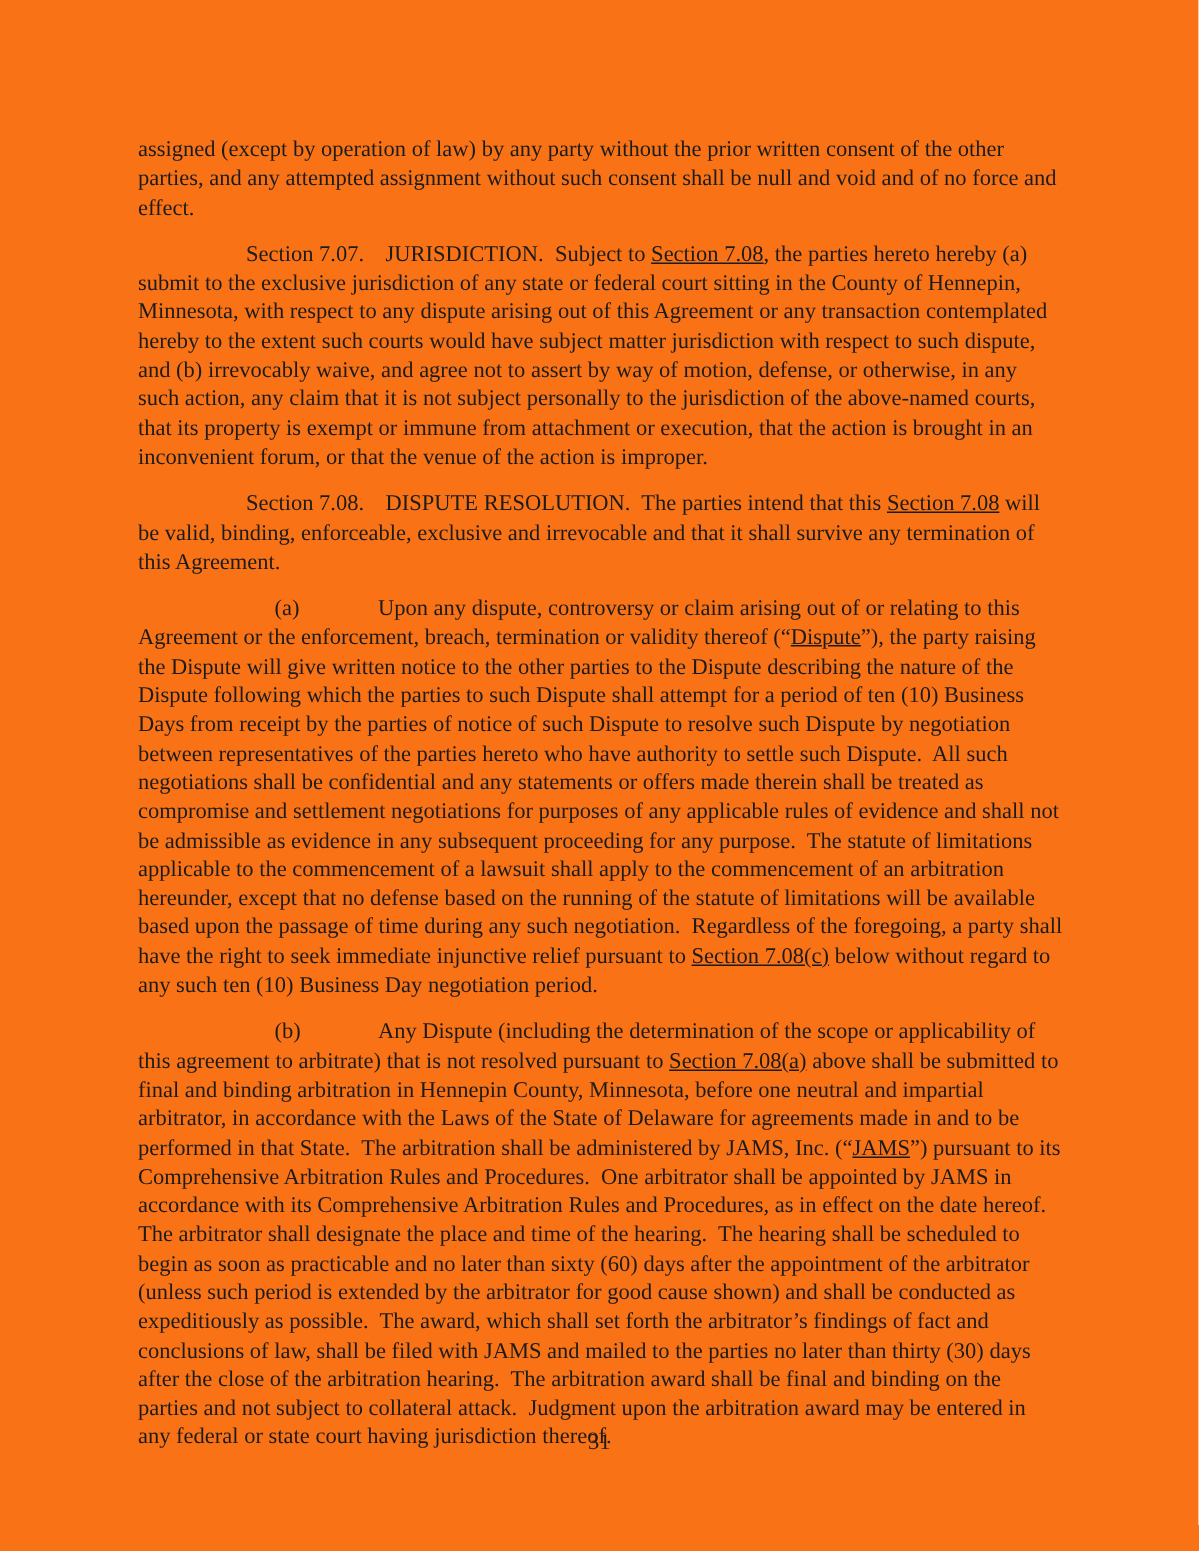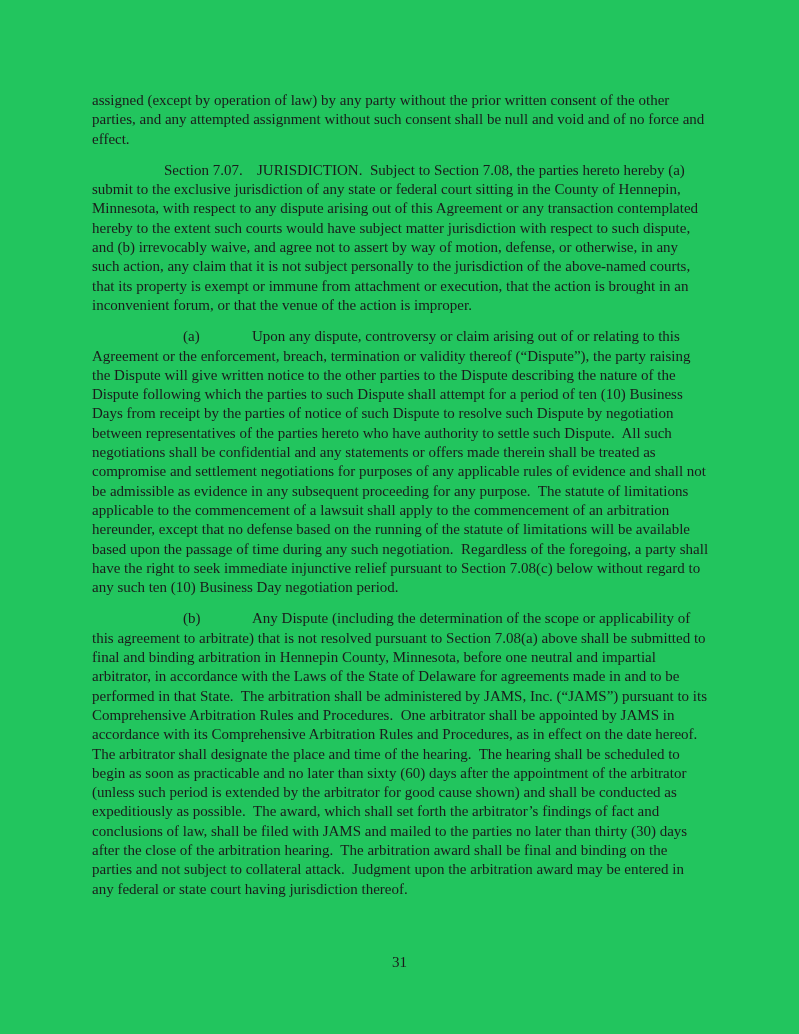--- a/index.html
+++ b/index.html
@@ -4,21 +4,21 @@
 <style>
   html, body {
     margin: 0;
     padding: 0;
     background: #ffffff;
   }
   .page {
     position: relative;
     width: 799px;
     height: 1034px;
-    background: #22c55e;
+    background: #f97316;
     color: #1b1b1b;
     font-family: "Liberation Serif", "DejaVu Serif", serif;
     font-size: 15px;
     line-height: 19.3px;
     overflow: hidden;
   }
   .content {
     position: absolute;
     left: 92px;
     top: 91px;
@@ -43,39 +43,41 @@
     white-space: nowrap !important;
     margin-left: 24px;
   }
   .marker-item {
     display: inline-block;
     width: 69px;
     text-indent: 0;
     white-space: nowrap !important;
   }
   .u {
+    text-decoration: underline;
   }
   .page-number {
     position: absolute;
     bottom: 62px;
     left: 0;
     width: 100%;
     text-align: center;
   }
 </style>
 </head>
 <body>
 
 <div class="page">
   <div class="content">
 
     <p class="para"><span>assigned (except by operation of law) by any party without the prior written consent of the other parties, and any attempted assignment without such consent shall be null and void and of no force and effect.</span></p>
 
     <p class="para sec"><span class="marker-sec">Section 7.07.</span><span>JURISDICTION.  Subject to </span><span class="u">Section 7.08</span><span>, the parties hereto hereby (a) submit to the exclusive jurisdiction of any state or federal court sitting in the County of Hennepin, Minnesota, with respect to any dispute arising out of this Agreement or any transaction contemplated hereby to the extent such courts would have subject matter jurisdiction with respect to such dispute, and (b) irrevocably waive, and agree not to assert by way of motion, defense, or otherwise, in any such action, any claim that it is not subject personally to the jurisdiction of the above-named courts, that its property is exempt or immune from attachment or execution, that the action is brought in an inconvenient forum, or that the venue of the action is improper.</span></p>
 
+    <p class="para sec"><span class="marker-sec">Section 7.08.</span><span>DISPUTE RESOLUTION.  The parties intend that this </span><span class="u">Section 7.08</span><span> will be valid, binding, enforceable, exclusive and irrevocable and that it shall survive any termination of this Agreement.</span></p>
 
     <p class="para item"><span class="marker-item">(a)</span><span>Upon any dispute, controversy or claim arising out of or relating to this Agreement or the enforcement, breach, termination or validity thereof (“</span><span class="u">Dispute</span><span>”), the party raising the Dispute will give written notice to the other parties to the Dispute describing the nature of the Dispute following which the parties to such Dispute shall attempt for a period of ten (10) Business Days from receipt by the parties of notice of such Dispute to resolve such Dispute by negotiation between representatives of the parties hereto who have authority to settle such Dispute.  All such negotiations shall be confidential and any statements or offers made therein shall be treated as compromise and settlement negotiations for purposes of any applicable rules of evidence and shall not be admissible as evidence in any subsequent proceeding for any purpose.  The statute of limitations applicable to the commencement of a lawsuit shall apply to the commencement of an arbitration hereunder, except that no defense based on the running of the statute of limitations will be available based upon the passage of time during any such negotiation.  Regardless of the foregoing, a party shall have the right to seek immediate injunctive relief pursuant to </span><span class="u">Section 7.08(c)</span><span> below without regard to any such ten (10) Business Day negotiation period.</span></p>
 
     <p class="para item"><span class="marker-item">(b)</span><span>Any Dispute (including the determination of the scope or applicability of this agreement to arbitrate) that is not resolved pursuant to </span><span class="u">Section 7.08(a)</span><span> above shall be submitted to final and binding arbitration in Hennepin County, Minnesota, before one neutral and impartial arbitrator, in accordance with the Laws of the State of Delaware for agreements made in and to be performed in that State.  The arbitration shall be administered by JAMS, Inc. (“</span><span class="u">JAMS</span><span>”) pursuant to its Comprehensive Arbitration Rules and Procedures.  One arbitrator shall be appointed by JAMS in accordance with its Comprehensive Arbitration Rules and Procedures, as in effect on the date hereof.  The arbitrator shall designate the place and time of the hearing.  The hearing shall be scheduled to begin as soon as practicable and no later than sixty (60) days after the appointment of the arbitrator (unless such period is extended by the arbitrator for good cause shown) and shall be conducted as expeditiously as possible.  The award, which shall set forth the arbitrator’s findings of fact and conclusions of law, shall be filed with JAMS and mailed to the parties no later than thirty (30) days after the close of the arbitration hearing.  The arbitration award shall be final and binding on the parties and not subject to collateral attack.  Judgment upon the arbitration award may be entered in any federal or state court having jurisdiction thereof.</span></p>
 
 
   </div>
 
   <div class="page-number">31</div>
 </div>

